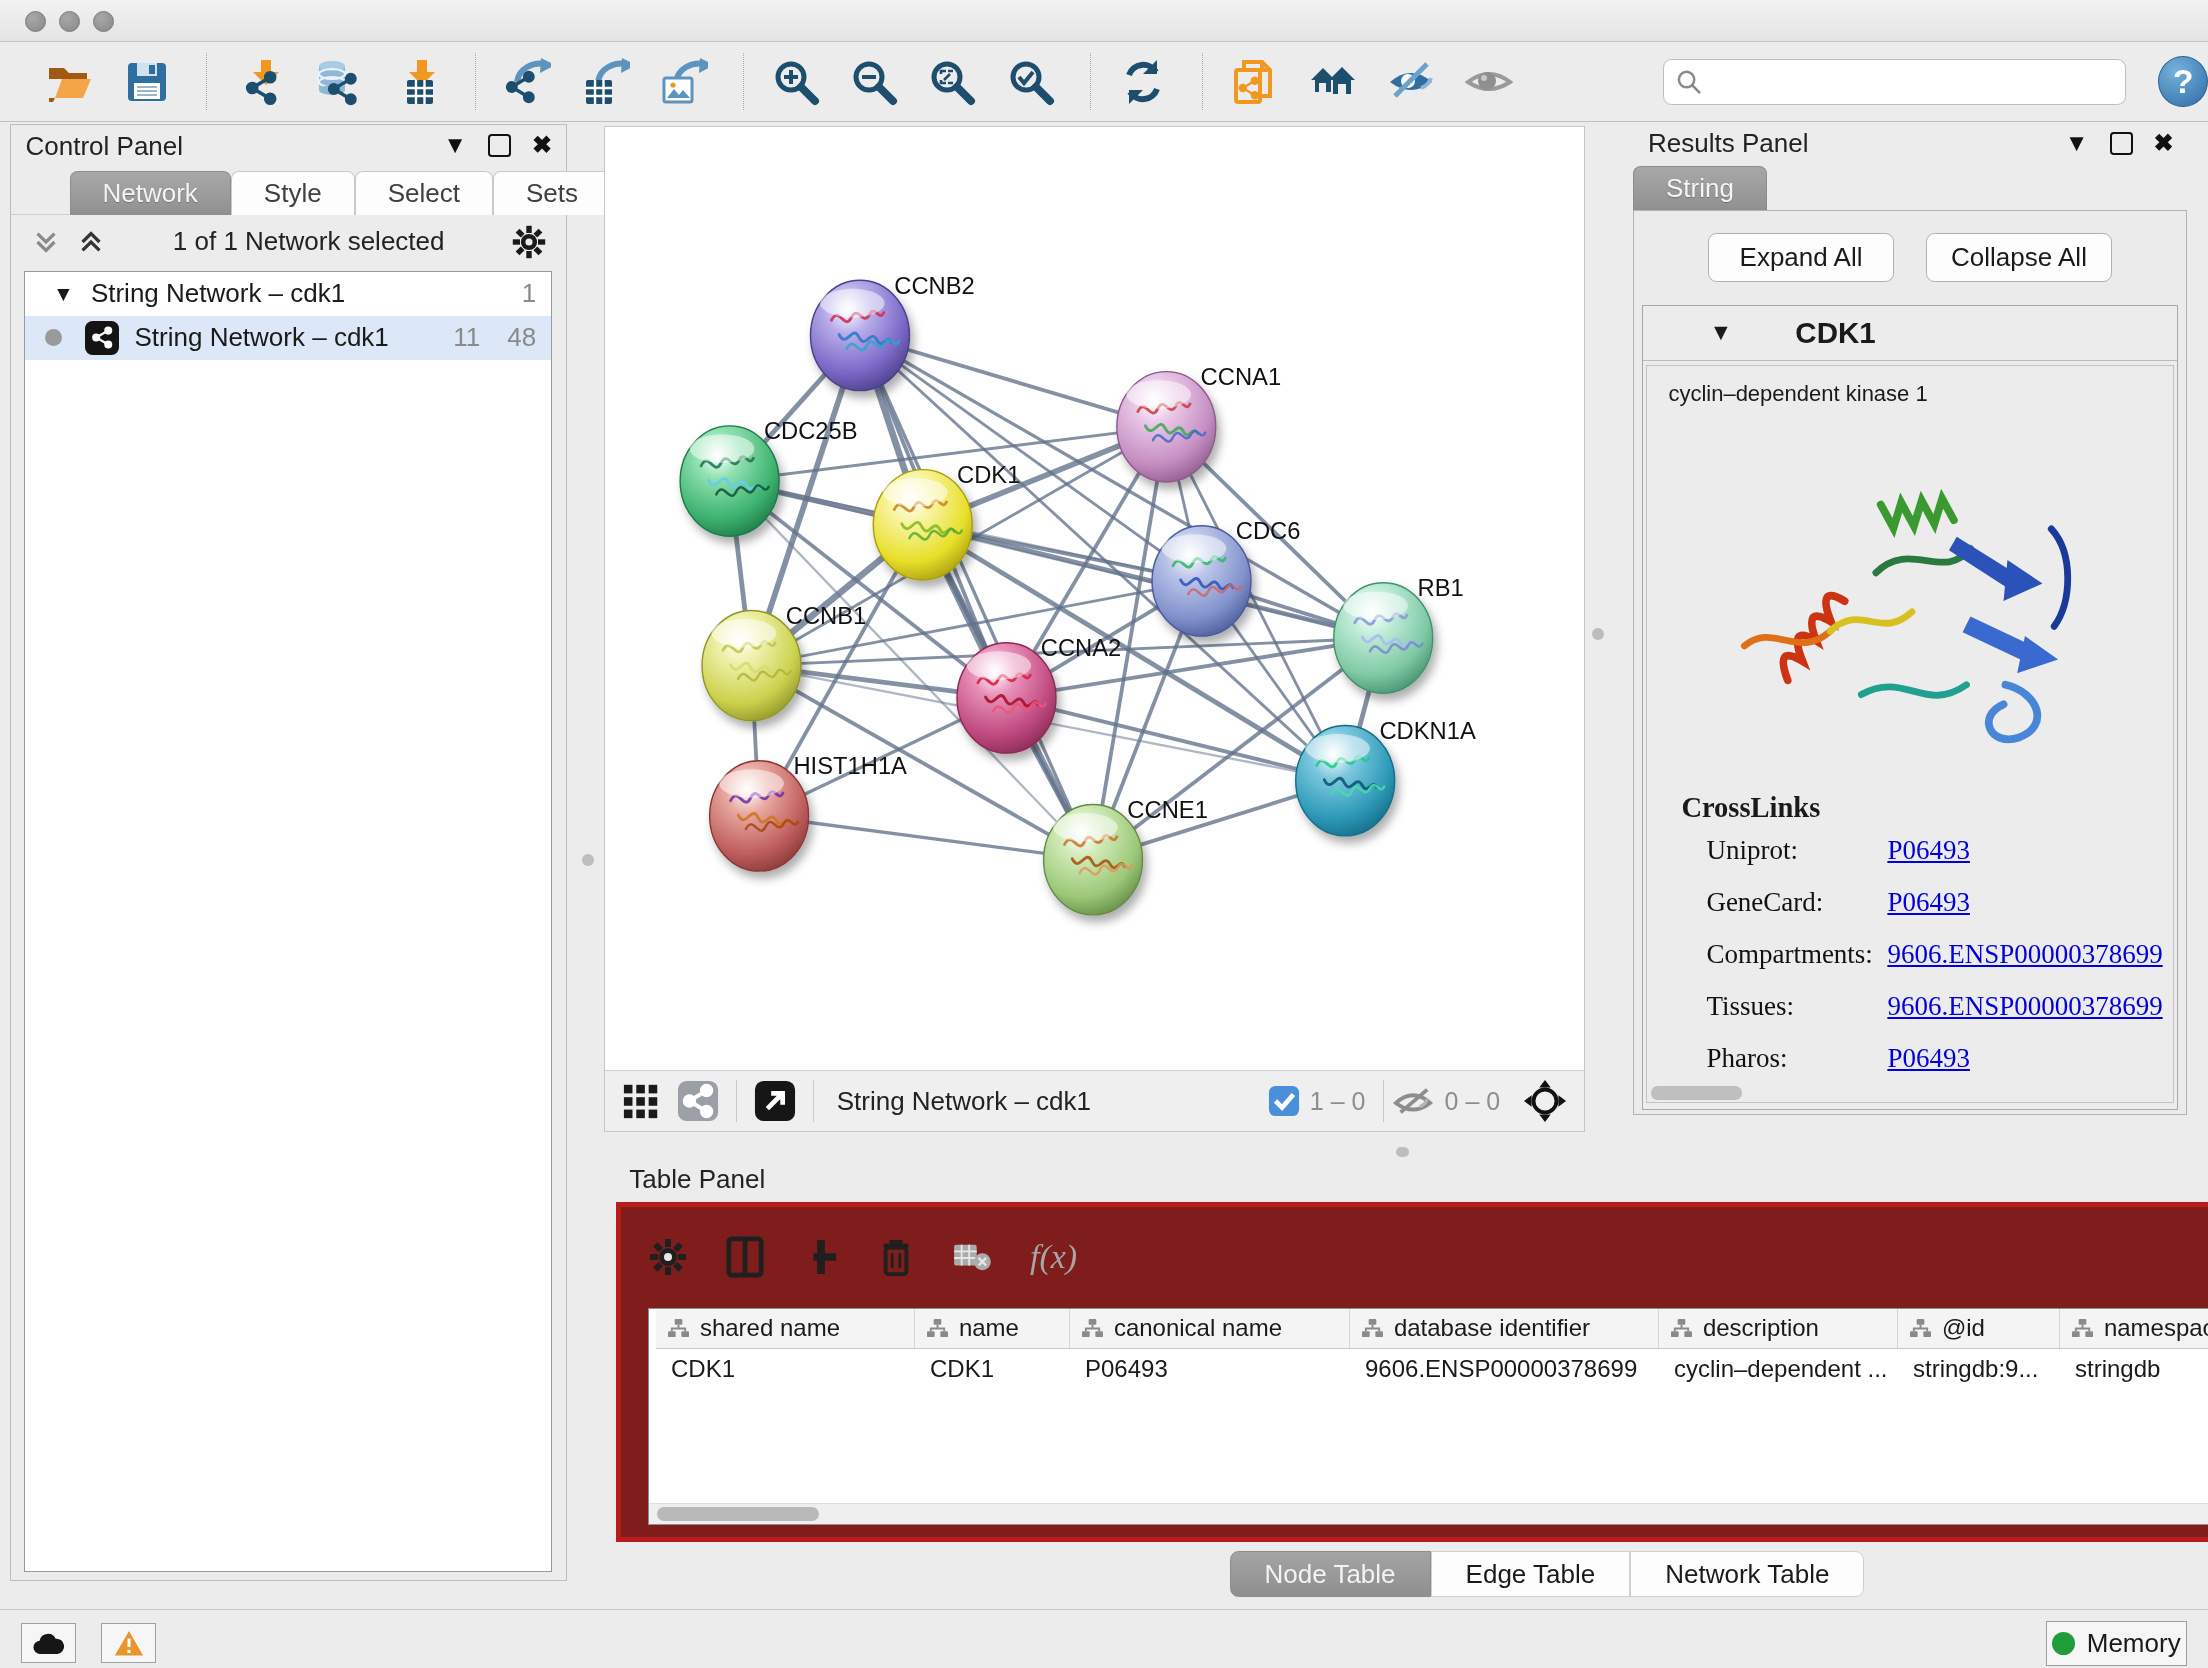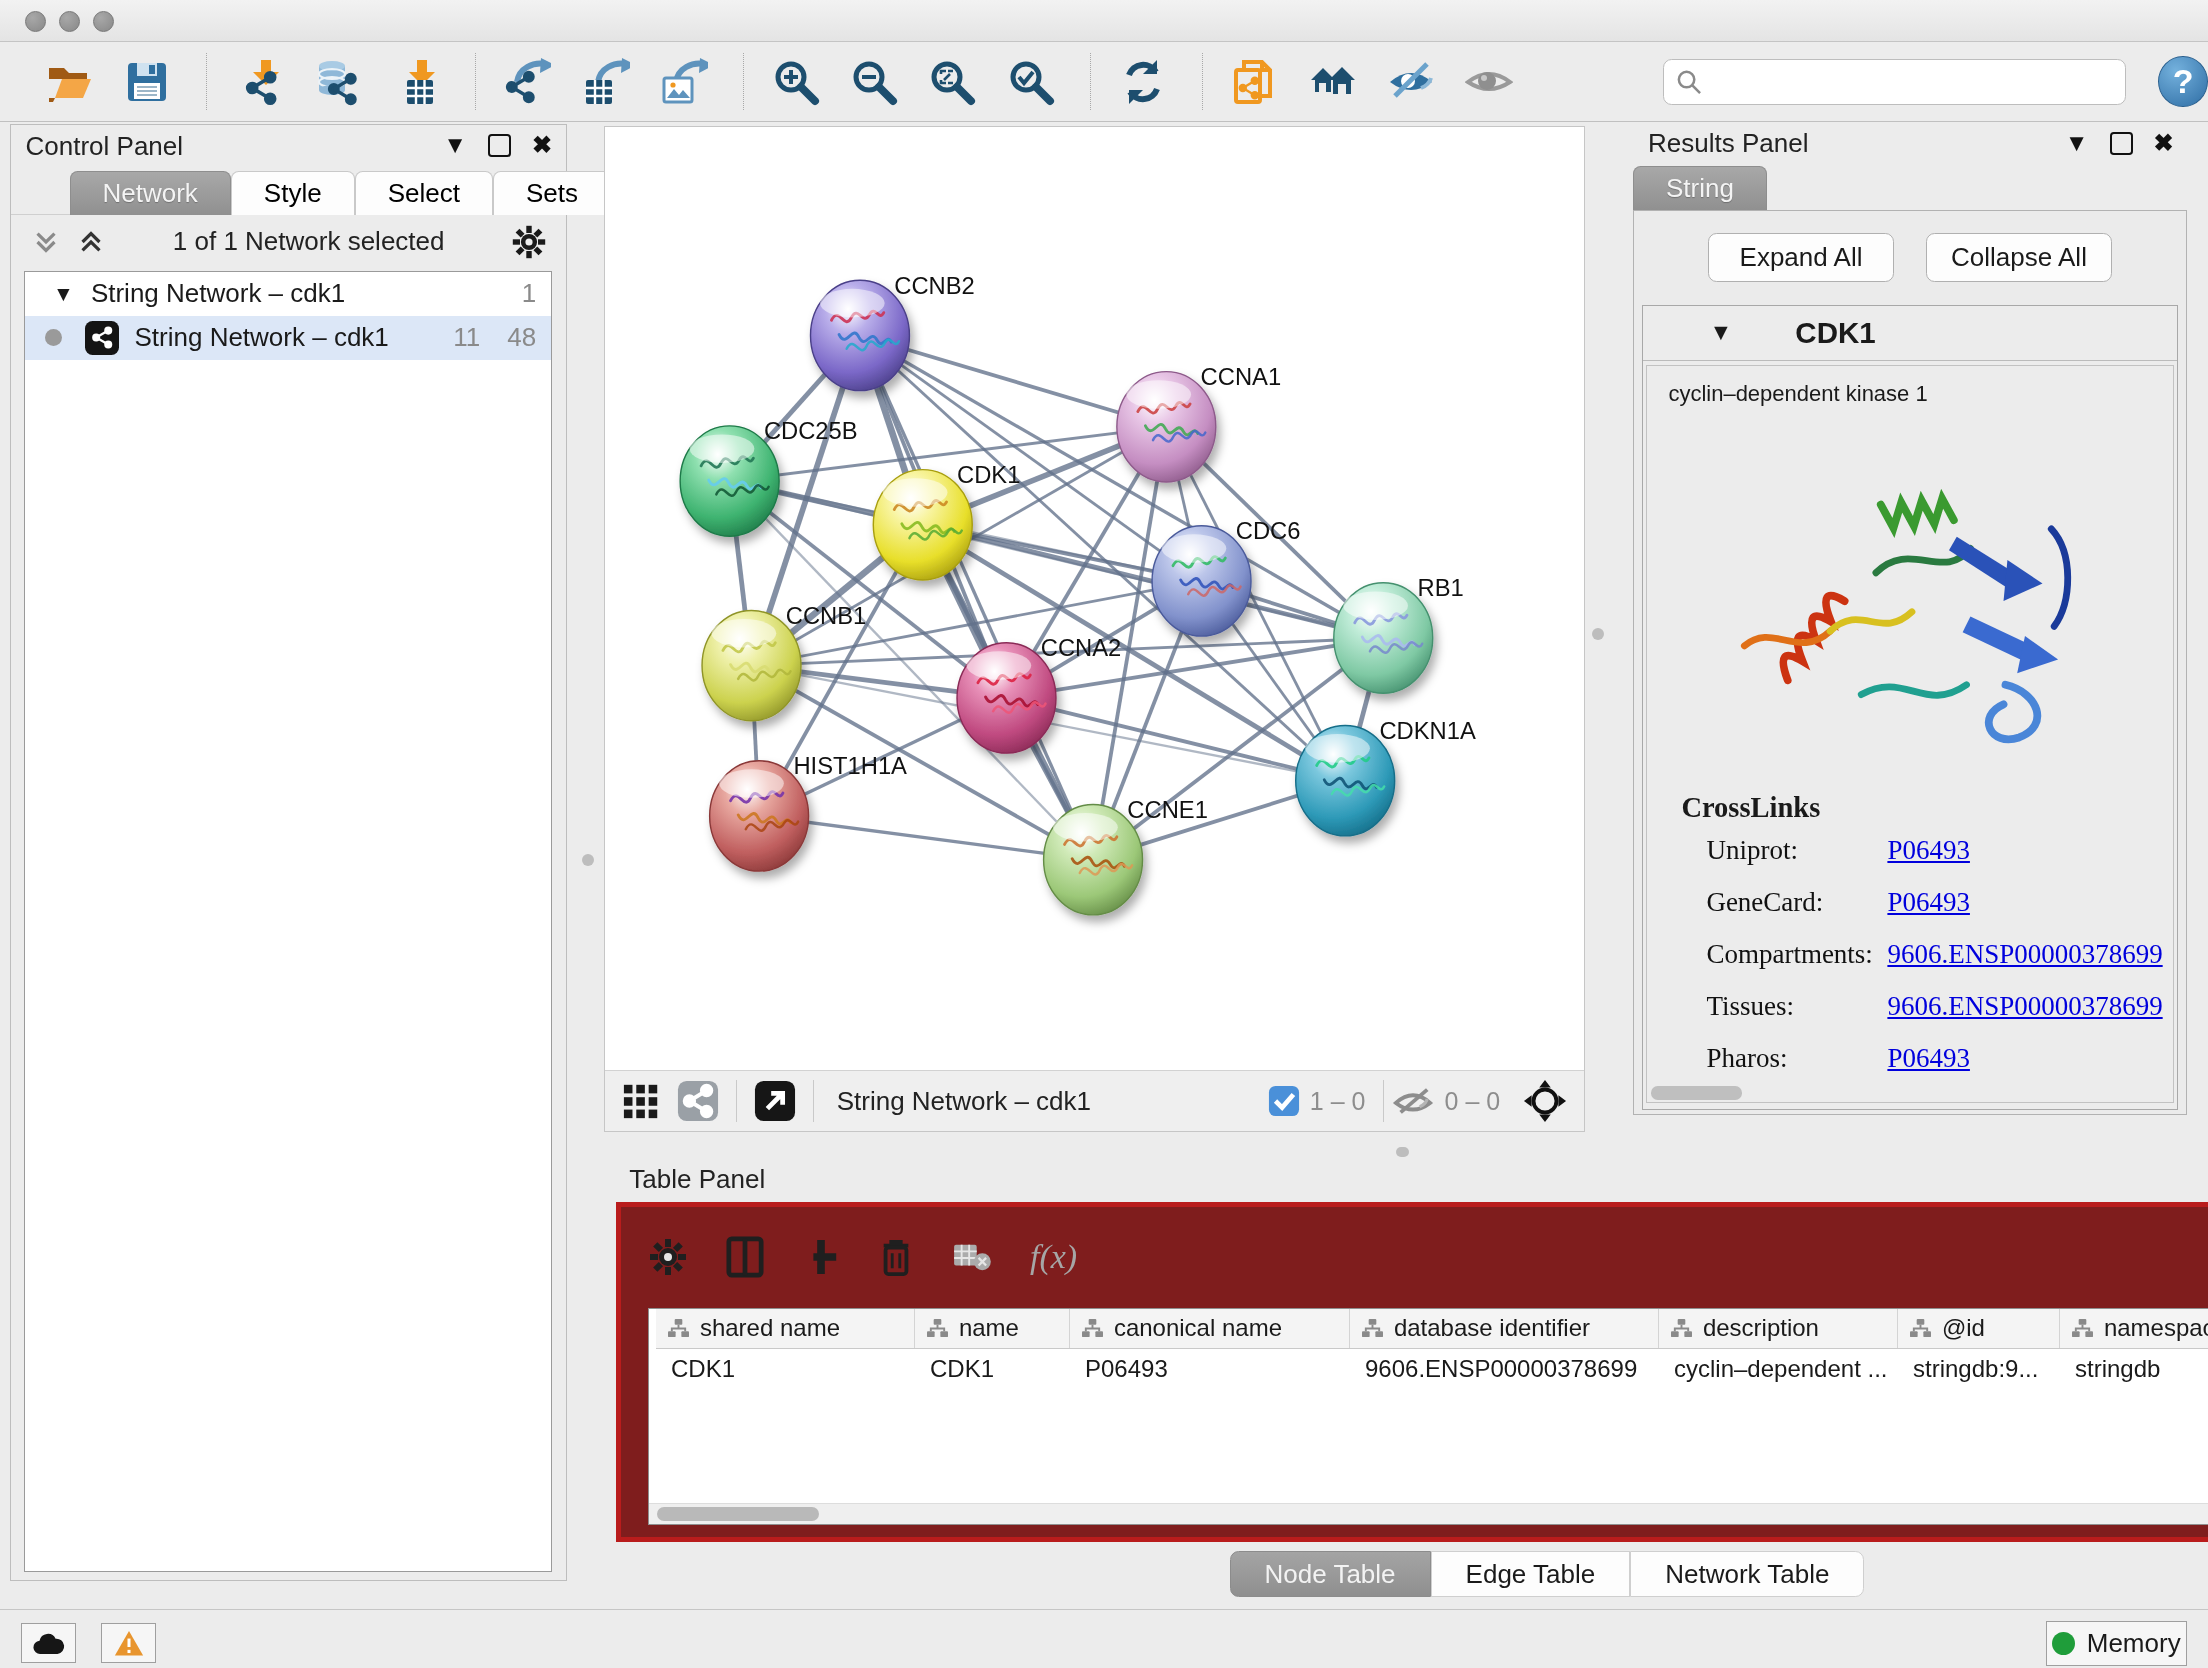--- a/index.html
+++ b/index.html
@@ -32,21 +32,21 @@
     color:#fff; font-size:34px; font-weight:bold; display:flex; align-items:center;
     justify-content:center; border:1px solid #2a608f; }
   
   .panel-title { font-size:26px; color:#222; }
   .panel-ctrls { position:absolute; right:13.3px; top:0; height:100%; display:flex;
     align-items:center; gap:21px; }
   .pc-glyph { font-size:24px; color:#111; }
   .pc-box { width:23px; height:23px; border:2.9px solid #111; border-radius:3.8px; }
   .tab { height:44px; padding:0 32px; display:flex; align-items:center; justify-content:center;
     font-size:26px; background:#fdfdfd; border:1px solid #c9c9c9; border-bottom:none;
-    border-radius:7.6px 7.6px 0 0; color:#000000; }
+    border-radius:7.6px 7.6px 0 0; color:#404040; }
   .tab.sel { background:linear-gradient(#a8a8a8,#909090); color:#f4f4f4;
     text-shadow:0 1px 1px rgba(0,0,0,.25); border-color:#8e8e8e; }
   
   .control-panel { position:absolute; left:9.5px; top:124px; width:557px; height:1457px;
     background:#ececec; border:1px solid #bdbdbd; }
   .cp-header { position:relative; height:40px; padding:5.7px 0 0 15px; }
   .cp-tabs { display:flex; padding-left:59px; margin-top:5.7px; }
   .cp-subhead { display:flex; align-items:center; height:55px; padding:0 19px;
     border-top:1px solid #cfcfcf; margin-top:-1px; }
   .cp-summary { flex:1; text-align:center; font-size:26px; color:#222; }

